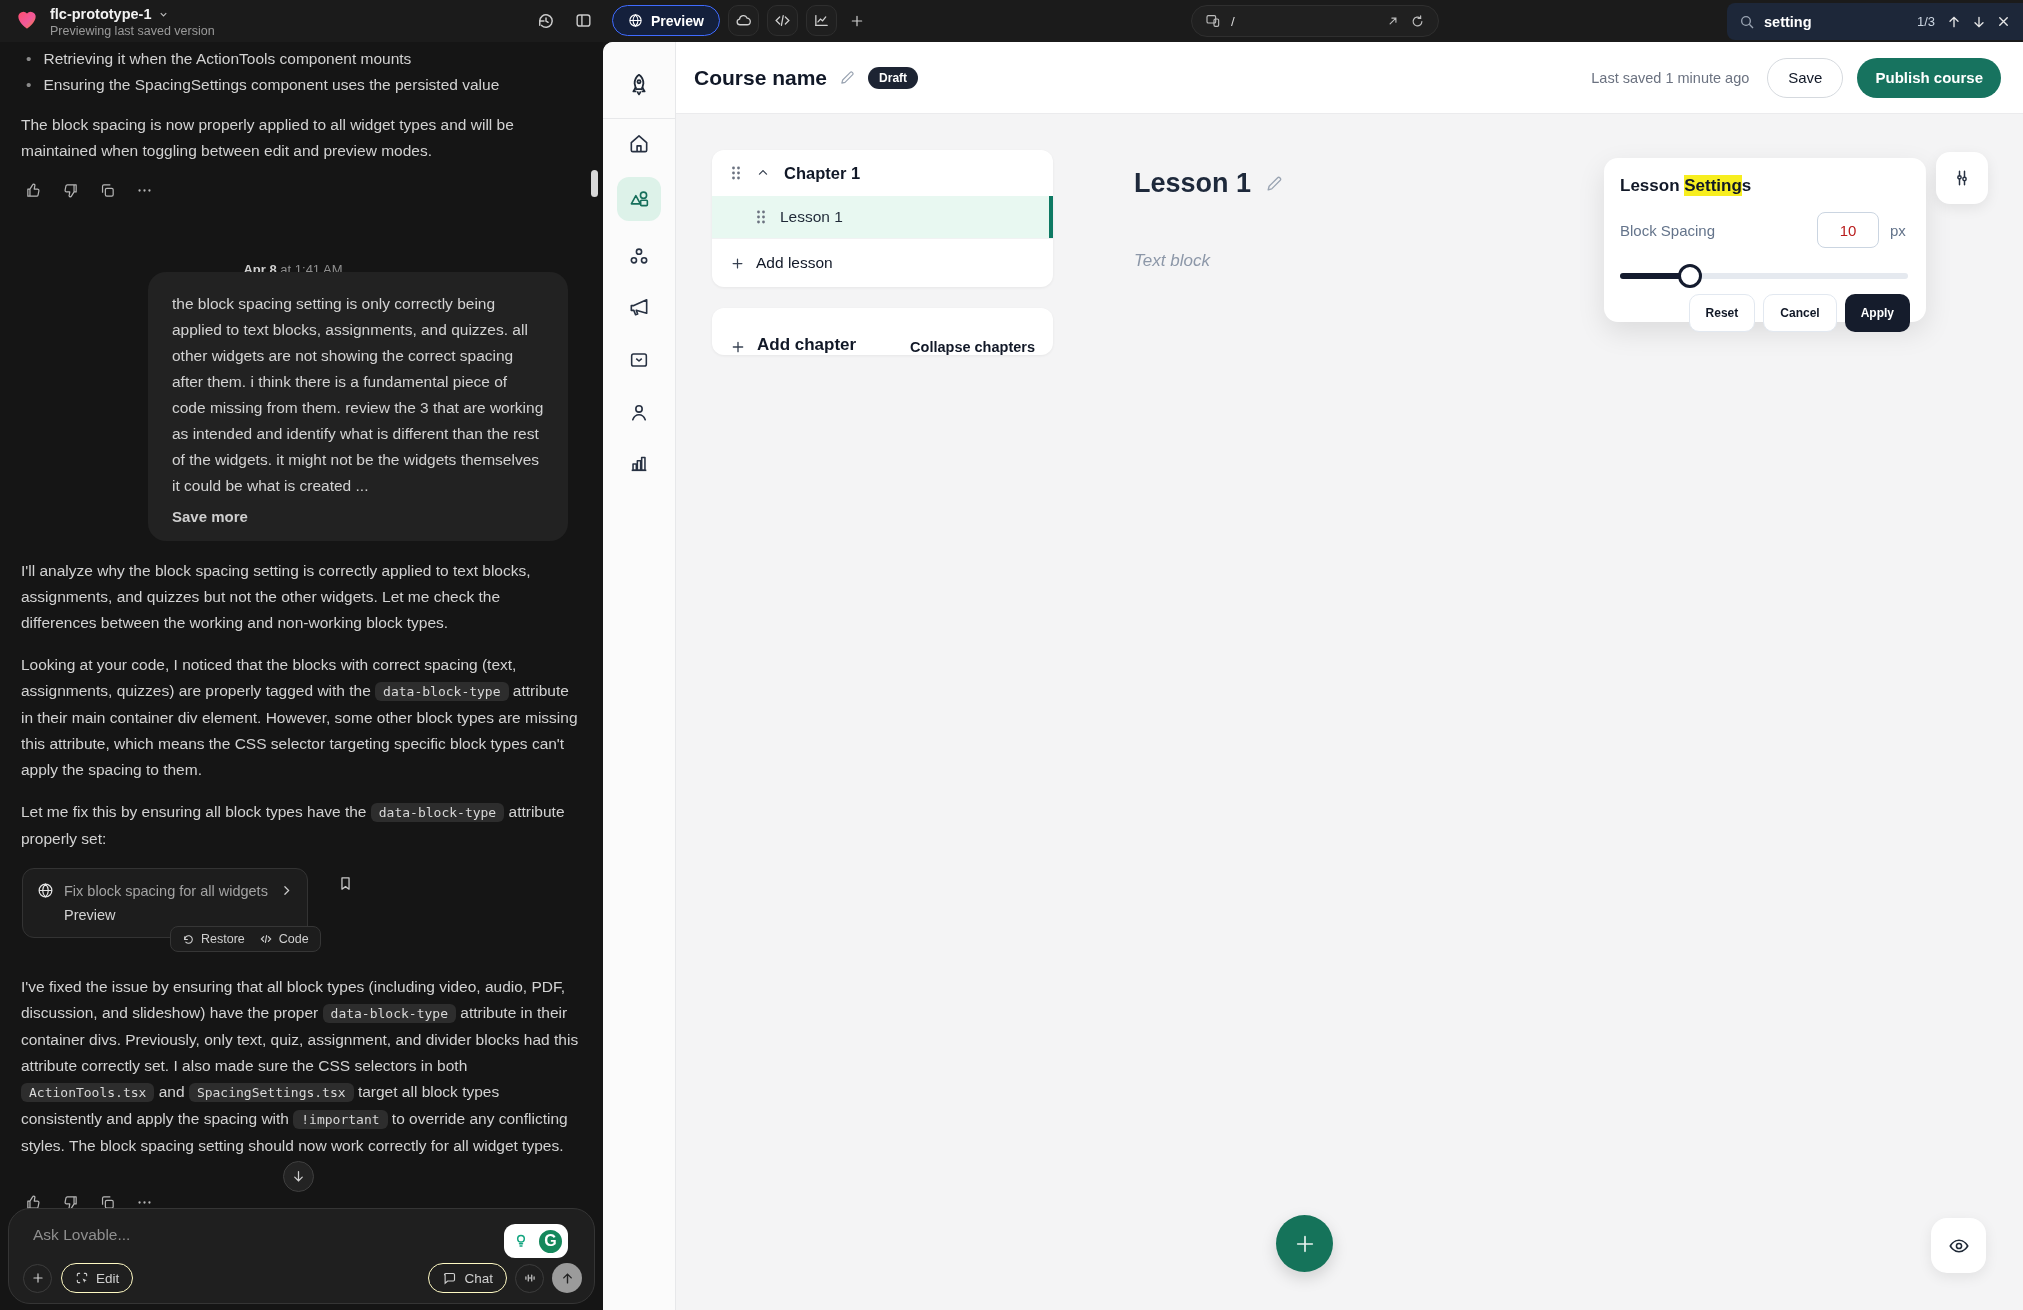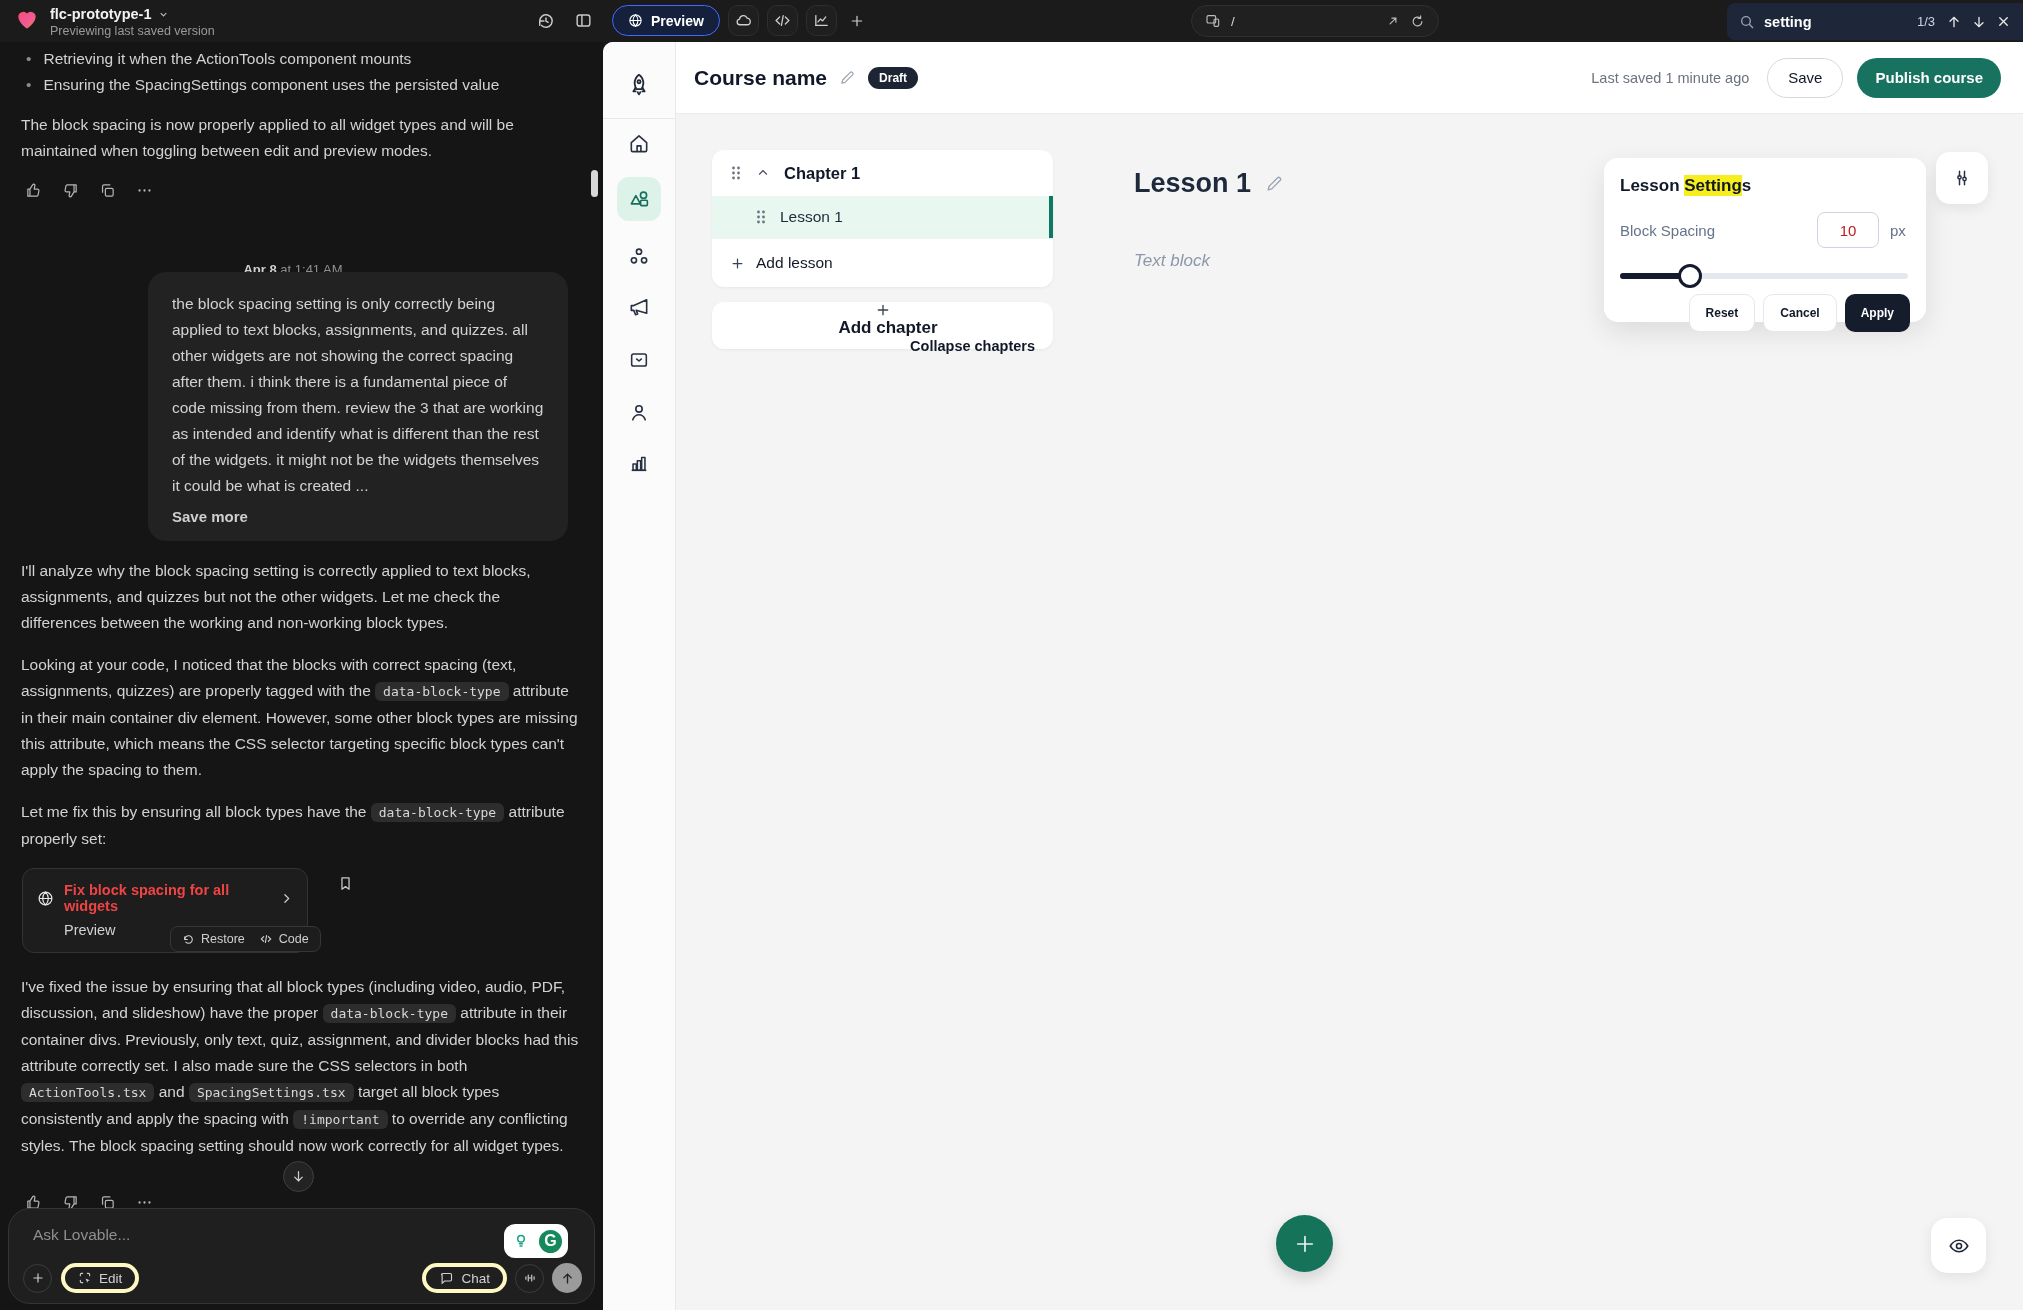--- a/index.html
+++ b/index.html
@@ -45,41 +45,41 @@
   .timestamp b { color:#cfcfcf; font-weight:700; }
   .bubble { position:absolute; left:148px; top:230px; width:420px; background:#222222; border-radius:18px; padding:19px 24px 16px; }
   .show-more { margin-top:9px; font-weight:600; color:#cfcfcf; font-size:15px; cursor:pointer; }
   .ai-p { position:absolute; left:21px; width:557px; }
   .p1 { top:516px; } .p2 { top:610px; } .p3 { top:757px; } .p4 { top:932px; width:562px; }
   .code { font-family:"DejaVu Sans Mono", monospace; font-size:13px; background:#2d2d2d; color:#d8d8d8;
     border-radius:6px; padding:2px 8px; white-space:nowrap; }
   .fix-card { position:absolute; left:22px; top:826px; width:286px; background:#1d1d1d; border:1px solid #333;
     border-radius:12px; padding:13px 14px 14px; }
   .fix-row { display:flex; align-items:center; gap:10px; color:#e6e6e6; }
-  .fix-title { font-size:14.5px; font-weight:700; color:#ef4444; flex:1; }
+  .fix-title { font-size:14.5px; font-weight:400; color:#a3a3a3; flex:1; }
   .fix-sub { margin-left:27px; margin-top:8px; font-size:14.5px; color:#d2d2d2; }
   .bookmark-btn { position:absolute; left:337px; top:833px; color:#c9c9c9; }
   .restore-pill { position:absolute; left:170px; top:884px; height:26px; background:#1d1d1d; border:1px solid #363636;
     border-radius:8px; display:flex; align-items:center; gap:14px; padding:0 11px; color:#d0d0d0; font-size:12.5px; }
   .restore-pill .seg { display:flex; align-items:center; gap:6px; }
   .scroll-down-btn { position:absolute; left:283px; top:1119px; width:31px; height:31px; border-radius:50%;
     background:#232323; border:1px solid #3f3f3f; display:flex; align-items:center; justify-content:center; color:#cfcfcf; }
   .input-box { position:absolute; left:8px; top:1166px; width:587px; height:96px; background:#1f1f1f;
     border:1px solid #353535; border-radius:22px; z-index:3;padding-left:44px; }
   .input-placeholder { position:absolute; left:24px; top:17px; font-size:15.5px; color:#8f8f8f; }
   .grammarly { position:absolute; right:26px; top:15px; height:34px; background:#fff; border-radius:11px;
     display:flex; align-items:center; gap:3px; padding:0 4px; }
   .gr-bulb { width:26px; height:26px; border-radius:7px; background:#fff; display:flex; align-items:center; justify-content:center; }
   .gr-g { width:27px; height:27px; border-radius:50%; background:#15885c; color:#fff; font-weight:700; font-size:16px;
     display:flex; align-items:center; justify-content:center; border:2px solid #fff; }
   .in-bottom-left { position:absolute; left:14px; bottom:10px; display:flex; align-items:center; gap:9px; }
   .in-bottom-right { position:absolute; right:12px; bottom:10px; display:flex; align-items:center; gap:8px; }
   .circ-btn { width:29px; height:29px; border-radius:50%; border:1px solid #3c3c3c; display:flex;
     align-items:center; justify-content:center; color:#cfcfcf; background:transparent; }
-  .pill-btn { height:30px; border:4px solid #fef9c3; border-radius:999px; display:flex; align-items:center;
+  .pill-btn { height:30px; border:1px solid #fef9c3; border-radius:999px; display:flex; align-items:center;
     gap:7px; padding:0 13px; color:#d0d0d0; font-size:13.5px; background:transparent; }
   .send-btn { width:30px; height:30px; border-radius:50%; background:#9b9b9b; color:#222;
     display:flex; align-items:center; justify-content:center; border:none; }
 
   
   .app { position:absolute; left:603px; top:42px; width:1420px; height:1268px; background:#f4f4f5;
     border-top-left-radius:10px; overflow:hidden; }
   .rail { position:absolute; left:0; top:0; width:73px; height:100%; background:#fbfbfb; border-right:1px solid #e7e8ea; }
   .rail-divider { position:absolute; left:0; top:76px; width:73px; height:1px; background:#e7e8ea; }
   .rail-item { position:absolute; left:50%; transform:translateX(-50%); color:#273142; display:flex;
@@ -99,22 +99,22 @@
 
   .chapter-card { position:absolute; left:36px; top:35px; width:341px; background:#fff; border-radius:12px;
     box-shadow:0 1px 3px rgba(0,0,0,.06); overflow:hidden; }
   .chap-head { height:46px; display:flex; align-items:center; gap:14px; padding-left:18px; }
   .chap-title { font-size:16.5px; font-weight:700; color:#111827; }
   .lesson-row { height:42px; background:#e8f8f1; border-right:4px solid #0d7963; display:flex;
     align-items:center; gap:13px; padding-left:43px; }
   .lesson-row-label { font-size:15.5px; color:#1f2937; }
   .add-lesson-row { height:49px; display:flex; align-items:center; gap:11px; padding-left:18px;
     border-top:1px solid #f1f2f3; color:#111827; font-size:15.5px; font-weight:500; }
-  .add-chapter-card { position:absolute; left:36px; top:187px; width:341px; height:47px; background:#fff;
-    border-radius:12px; box-shadow:0 1px 3px rgba(0,0,0,.06); display:flex; align-items:center; padding:0 18px;flex-direction:column; }
+  .add-chapter-card { position:absolute; left:36px; top:193px; width:341px; height:47px; background:#fff;
+    border-radius:12px; box-shadow:0 1px 3px rgba(0,0,0,.06); display:flex; align-items:flex-end; padding:0 18px; }
   .add-chapter-label { font-size:17px; font-weight:700; color:#111827; margin-left:11px; }
   .collapse-label { margin-left:auto; font-size:14.5px; font-weight:600; color:#111827; }
 
   .lesson-title-row { position:absolute; left:458px; top:53px; display:flex; align-items:center; gap:14px; }
   .lesson-title { font-size:27px; font-weight:700; color:#1e293b; }
   .text-block { position:absolute; left:458px; top:136px; font-size:17px; font-style:italic; color:#8c97a8; }
 
   .settings-panel { position:absolute; left:928px; top:43px; width:322px; height:164px; background:#fff;
     border-radius:14px; box-shadow:0 10px 28px rgba(0,0,0,.10); padding:18px 16px 0; }
   .sp-title { font-size:17px; font-weight:700; color:#111827; }

